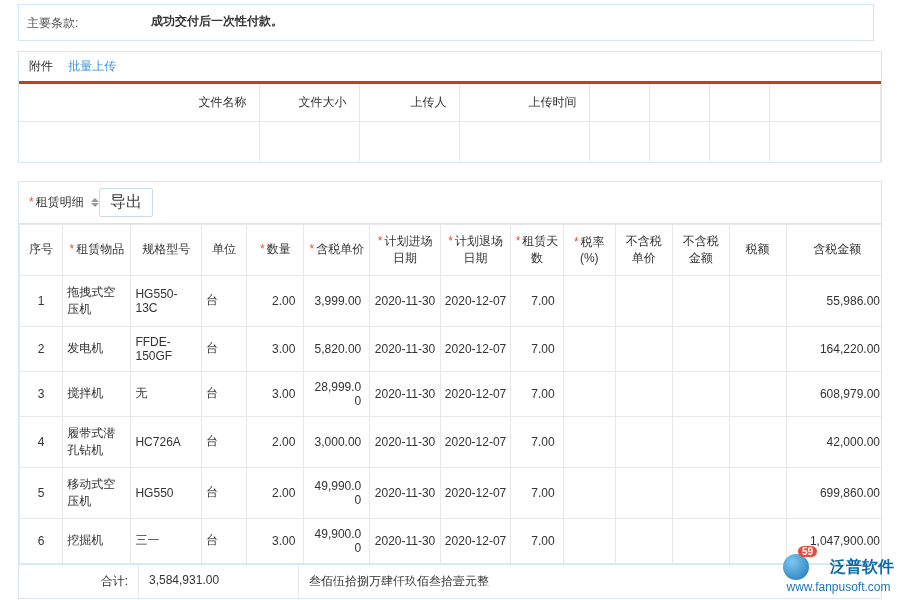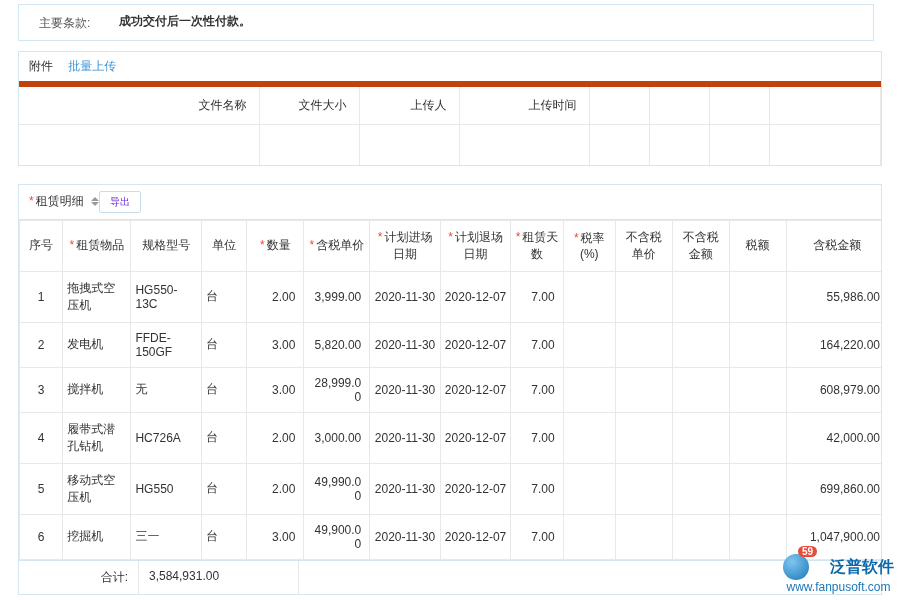--- a/index.html
+++ b/index.html
@@ -1,32 +1,32 @@
 <!DOCTYPE html>
 <html><head>
 <meta charset="utf-8">
 <style>
 * { box-sizing: border-box; margin: 0; padding: 0; }
 body { font-family: "Microsoft YaHei", Arial, sans-serif; font-size: 12px; color: #333; background: #fff; padding: 4px; width: 900px; }
-.main-terms { display: flex; padding: 8px 20px; border: 1px solid #d4e6f1; margin: 0 22px 10px 14px; }
+.main-terms { display: flex; padding: 8px 8px; border: 1px solid #d4e6f1; margin: 0 22px 10px 14px; gap: 44px; }
 .main-terms-label { width: 80px; color: #555; padding-top: 2px; }
 .main-terms-value { flex: 1; font-weight: bold; }
-.attach-header { padding: 6px 10px; border-bottom: 6px solid #c2410c; }
+.attach-header { padding: 6px 10px; border-bottom: 3px solid #c2410c; }
 .attach-header span.label { color: #333; margin-right: 12px; }
 .link { color: #3d95d5; cursor: pointer; }
 .attach-table { width: 100%; border-collapse: collapse; }
 .attach-table th { text-align: right; font-weight: normal; color: #333; padding: 10px 12px; border-bottom: 1px solid #e8e8e8; border-right: 1px solid #e8e8e8; }
 .attach-table td { height: 40px; border-right: 1px solid #e8e8e8; }
 .detail-panel { margin: 0 14px; border: 1px solid #d4e6f1; }
 .detail-header { padding: 6px 10px; border-bottom: 1px solid #d4e6f1; display: flex; align-items: center; }
 .req { color: #e74c3c; margin-right: 2px; }
 .sort-icon { display: inline-flex; flex-direction: column; margin-left: 4px; vertical-align: middle; }
 .sort-icon .up { width: 0; height: 0; border-left: 4px solid transparent; border-right: 4px solid transparent; border-bottom: 4px solid #999; margin-bottom: 1px; }
 .sort-icon .down { width: 0; height: 0; border-left: 4px solid transparent; border-right: 4px solid transparent; border-top: 4px solid #999; }
-.btn { background: #fff; border: 1px solid #c7ddee; color: #6d28d9; padding: 3px 10px; cursor: pointer; font-size: 10px; border-radius: 2px; }
+.btn { background: #fff; border: 1px solid #c7ddee; color: #404040; padding: 3px 10px; cursor: pointer; font-size: 16px; border-radius: 2px; }
 .scroll-wrap { overflow-x: auto; }
 .detail-table { border-collapse: collapse; width: 100%; min-width: 870px; table-layout: fixed; padding-left: 42px; }
 .detail-table th { font-weight: normal; color: #333; padding: 8px 4px; border: 1px solid #e8e8e8; text-align: center; background: #fff; vertical-align: middle; word-wrap: break-word; }
 .detail-table td { padding: 8px 4px; border: 1px solid #e8e8e8; text-align: center; vertical-align: middle; word-wrap: break-word; }
 .detail-table td.left { text-align: left; }
 .detail-table td.right { text-align: right; padding-right: 8px; }
 .col-seq { width: 38px; }
 .col-item { width: 60px; }
 .col-spec { width: 62px; }
 .col-unit { width: 40px; }
@@ -234,20 +234,21 @@
             <td></td>
             <td class="right">1,047,900.00</td>
           </tr>
         </tbody>
     </table>
   </div>
 
   <div class="footer-row">
     <div class="cell lbl">合计:</div>
     <div class="cell" style="width:160px">3,584,931.00</div>
+    <div class="cell" style="flex:1;border-right:none">叁佰伍拾捌万肆仟玖佰叁拾壹元整</div>
   </div>
 </div>
 
 <div class="watermark">
   <div class="logo-row">
     <div class="globe">
         <span class="badge">59</span>
       </div>
     <span>泛普软件</span>
   </div>

